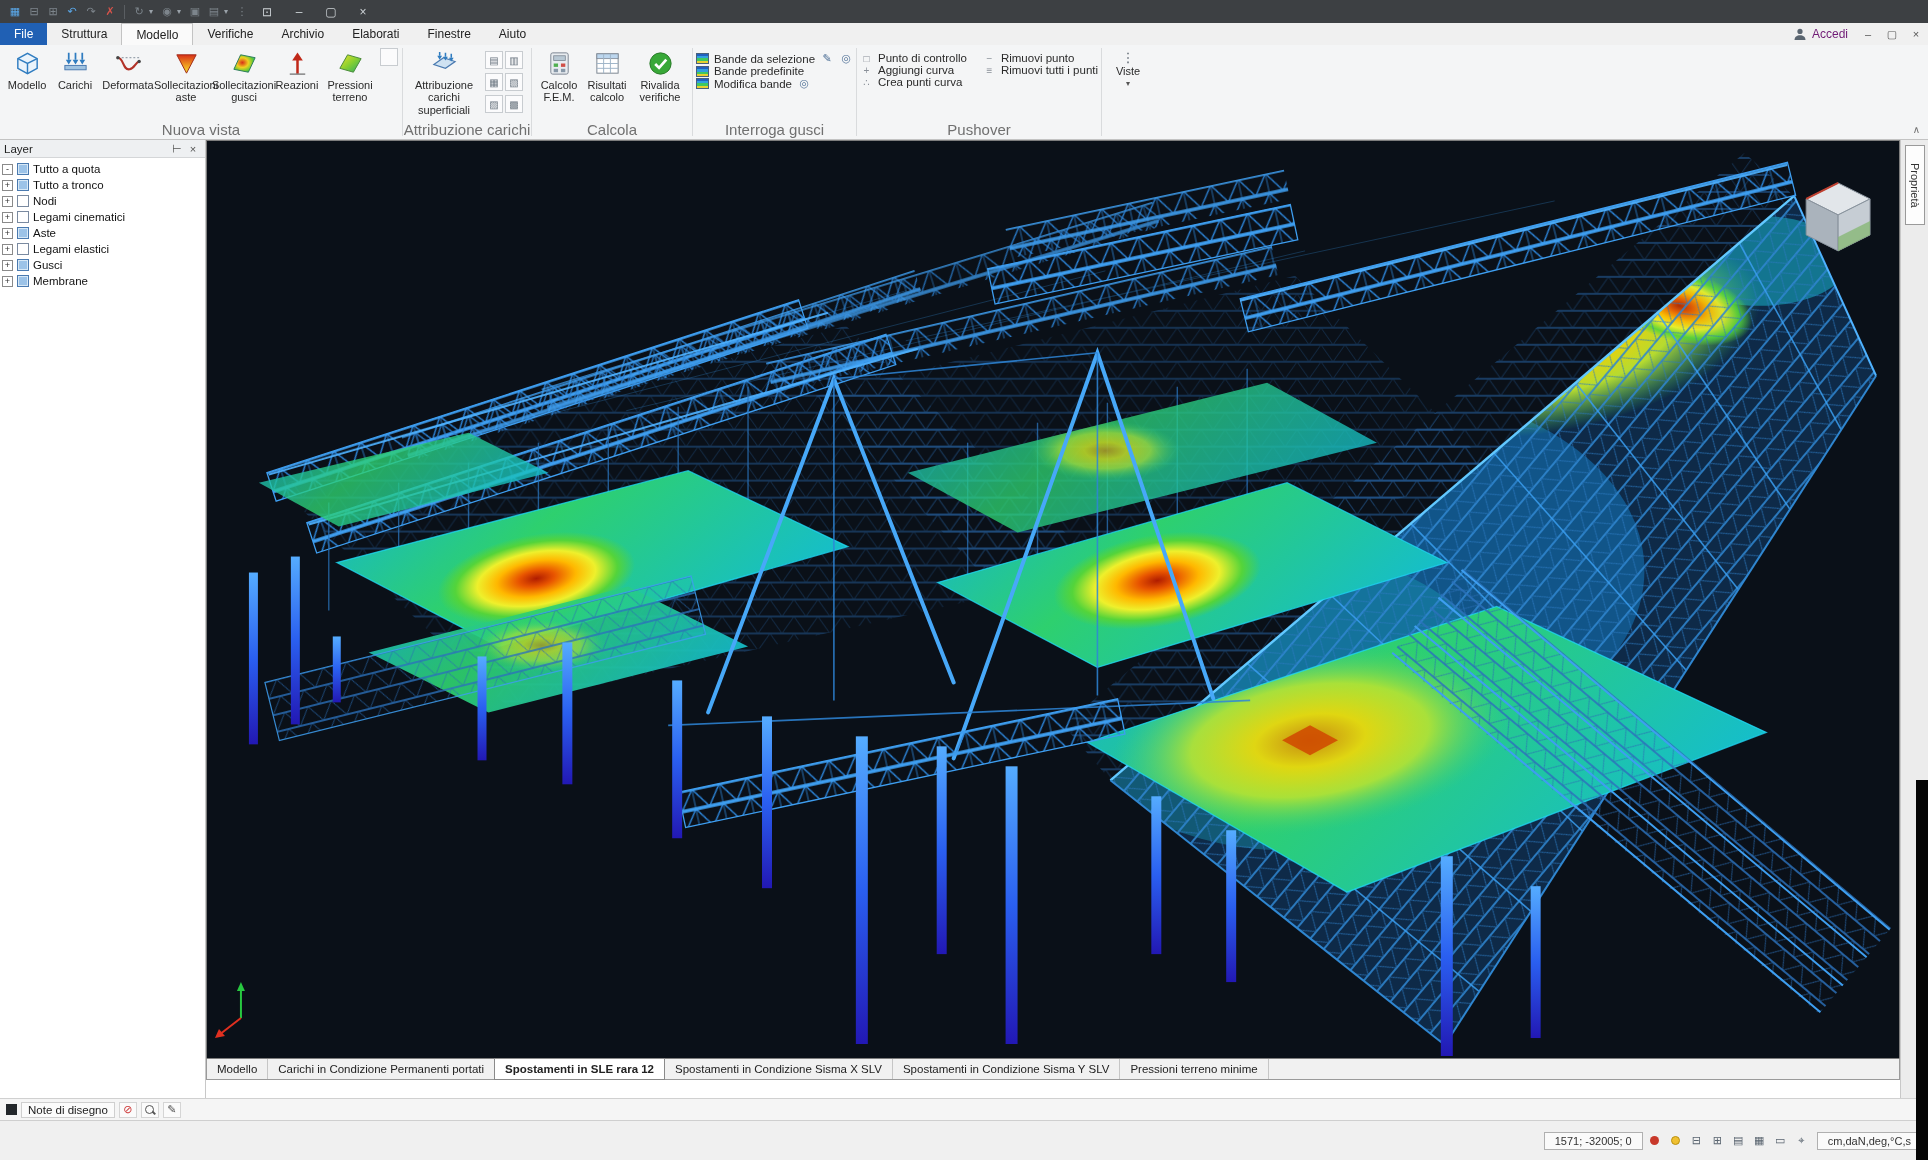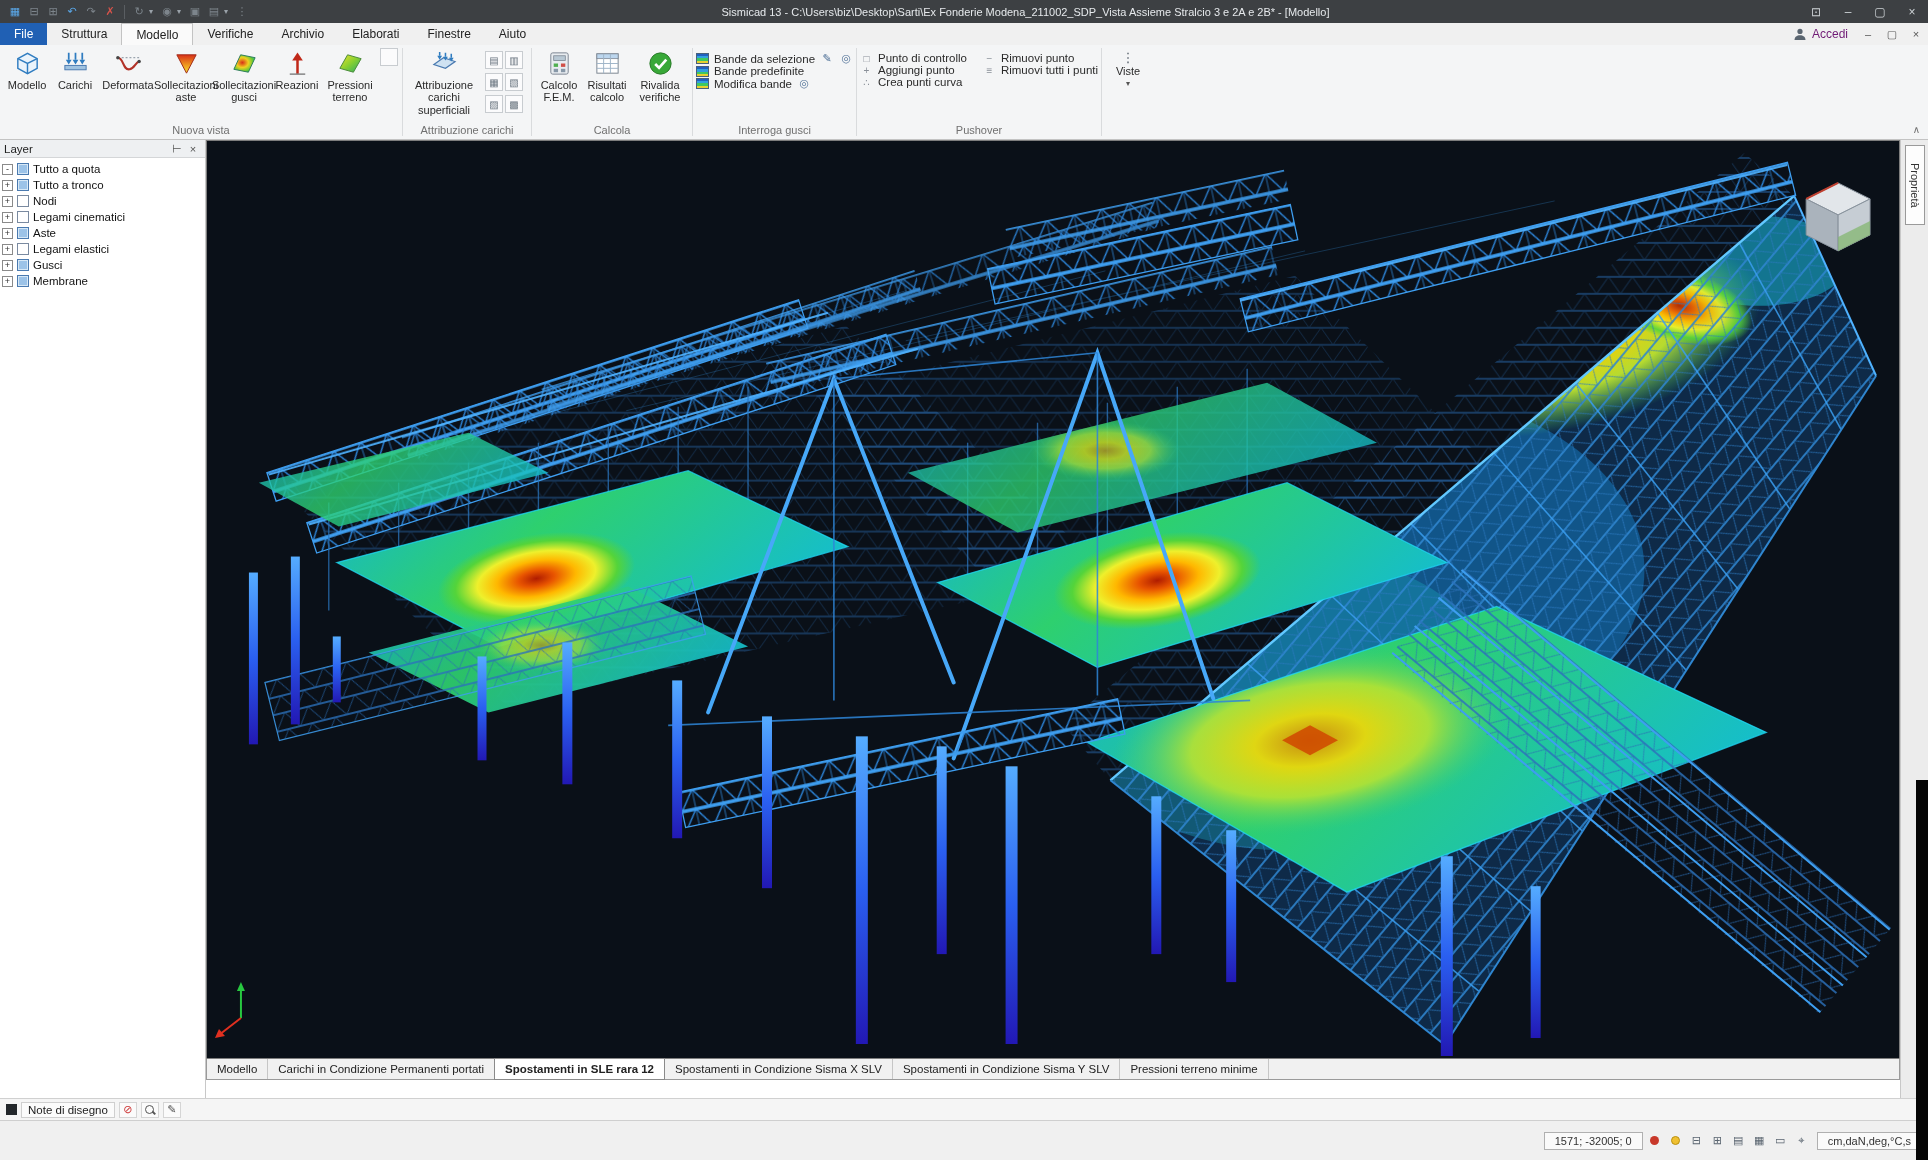--- a/index.html
+++ b/index.html
@@ -24,21 +24,21 @@
 .mtab.active{background:#fafafa;border:1px solid #c3c3c3;border-bottom:none}
 .mspacer{flex:1}
 .account{display:flex;align-items:center;gap:5px;padding:0 8px;color:#701a75}
 .mdibtns{display:flex;align-items:stretch}
 .mdibtn{width:24px;display:flex;align-items:center;justify-content:center;color:#555;font-size:11px}
 
 
 .ribbon{height:95px;background:#f4f5f6;border-bottom:1px solid #c3c3c3;display:flex;position:relative;flex:0 0 auto}
 .rgroup{display:flex;flex-direction:column;padding-top:2px}
 .rbody{height:76px;display:flex;align-items:flex-start;padding:0 3px}
-.rlabel{height:15px;text-align:center;font-size:11px;color:#707070;line-height:14px}
+.rlabel{height:15px;text-align:center;font-size:15px;color:#707070;line-height:14px}
 .rsep{width:1px;background:#d9dbdd;margin:3px 0}
 .bigbtn{width:58px;min-height:72px;display:flex;flex-direction:column;align-items:center;padding:2px 1px;font-size:11px;color:#2a2a2a;text-align:center;line-height:1.12}
 .bigbtn svg{width:29px;height:29px;margin-bottom:1px;flex:0 0 auto}
 .bigbtn.narrow{width:48px}
 .smallbtn{width:18px;height:18px;border:1px solid #c8ccd0;background:#fbfbfc;display:flex;align-items:center;justify-content:center;font-size:10px;color:#6b7680;margin:1px}
 .icongrid{display:grid;grid-template-columns:20px 20px;grid-auto-rows:22px;margin:3px 4px 0 2px}
 .fields{display:grid;grid-template-columns:64px 218px;grid-auto-rows:22px;align-items:center;margin-top:4px;font-size:11.5px;color:#333}
 .combo{height:19px;border:1px solid #a5b0ba;background:#fff;display:flex}
 .combo .cval{flex:1;font-size:11px;padding:2px 4px;color:#222}
 .combo .carr{width:16px;background:linear-gradient(#f6f7f8,#dde1e5);border-left:1px solid #b9c0c7;display:flex;align-items:center;justify-content:center;font-size:7px;color:#555}
@@ -107,21 +107,20 @@
       <span class="tsep"></span>
       <span class="ic dim">↻</span>
       <span class="dd">▾</span>
       <span class="ic dim">◉</span>
       <span class="dd">▾</span>
       <span class="ic dim">▣</span>
       <span class="ic dim">▤</span>
       <span class="dd">▾</span>
       <span class="ic dim">⋮</span>
     </div>
-    <div class="title">Sismicad 13 - C:\Users\biz\Desktop\Sarti\Ex Fonderie Modena_211002_SDP_Vista Assieme Stralcio 3 e 2A e 2B* - [Modello]</div>
     <div class="wbtns">
       <span class="wbtn">⊡</span>
       <span class="wbtn">–</span>
       <span class="wbtn">▢</span>
       <span class="wbtn">×</span>
     </div>
   </div>
 
   <div class="menubar">
     <div class="mtab file">File</div>
@@ -311,21 +310,21 @@
 
     <div class="rgroup">
       <div class="rbody" style="gap:16px">
         <div class="rowlist">
           <div class="rowitem">
             <span class="gray-ic">□</span>
             <span>Punto di controllo</span>
           </div>
           <div class="rowitem">
             <span class="gray-ic">+</span>
-            <span>Aggiungi punto</span>
+            <span>Aggiungi curva</span>
           </div>
           <div class="rowitem">
             <span class="gray-ic">∴</span>
             <span>Crea punti curva</span>
           </div>
         </div>
         <div class="rowlist">
           <div class="rowitem">
             <span class="gray-ic">−</span>
             <span>Rimuovi punto</span>

